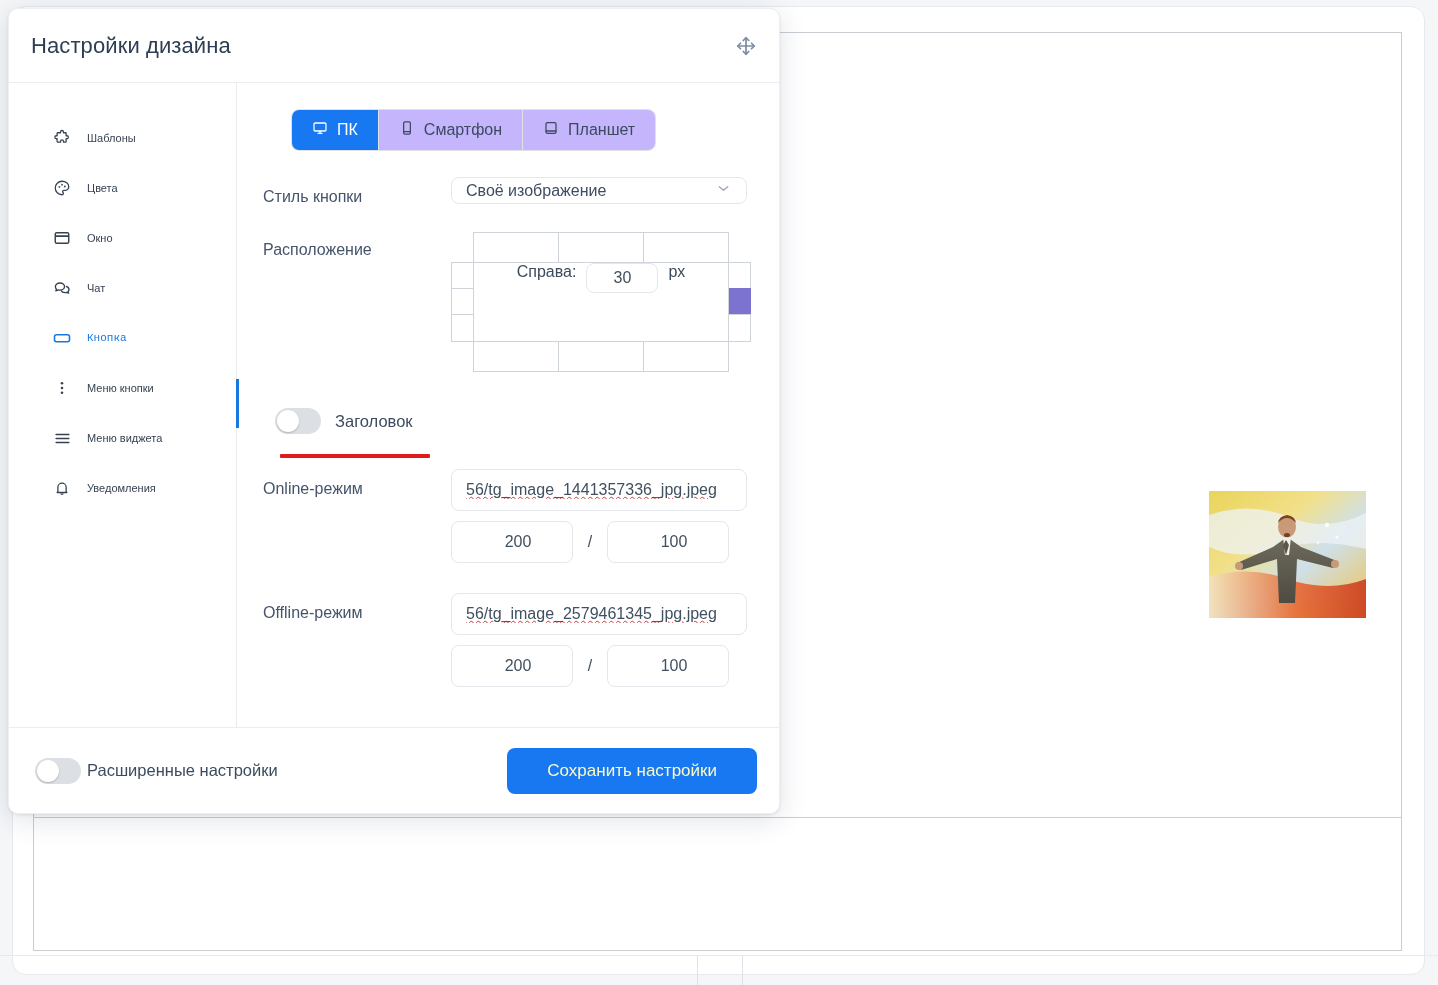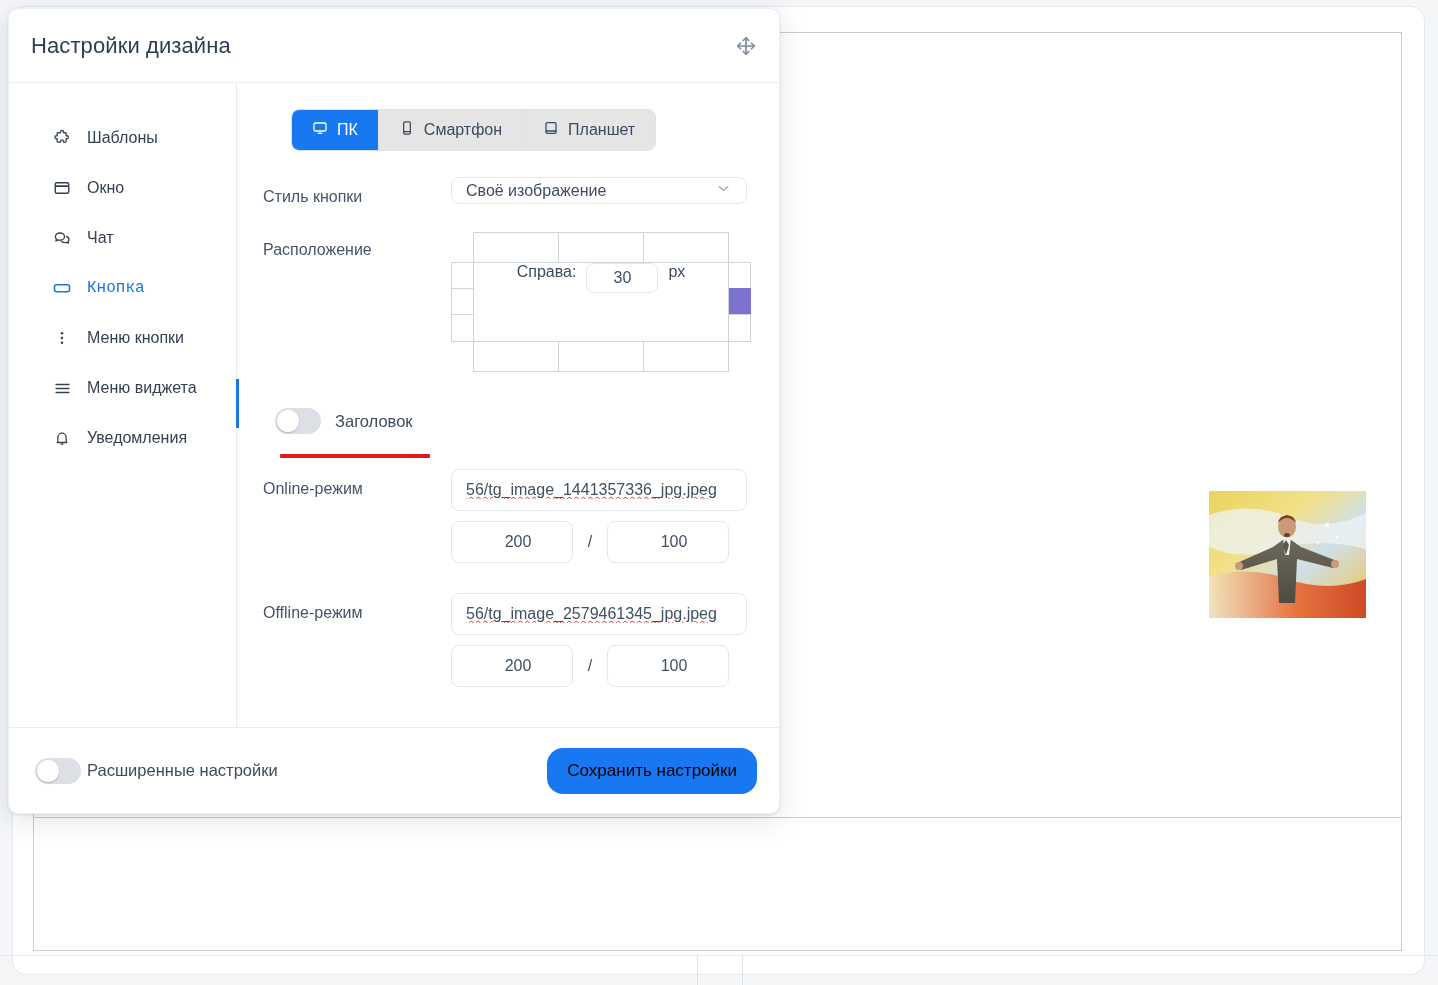--- a/index.html
+++ b/index.html
@@ -75,21 +75,21 @@
   
   .sidebar {
     width: 228px; flex: 0 0 228px;
     border-right: 1px solid #e9ecef;
     padding-top: 30px;
     position: relative;
   }
   .side-item {
     display: flex; align-items: center; gap: 14px;
     height: 50px; padding-left: 42px;
-    color: #364152; font-size: 16px;
+    color: #364152; font-size: 11px;
     cursor: pointer; position: relative;
   }
   .side-item .s-ico { width: 22px; height: 22px; display:flex; align-items:center; justify-content:center; flex:0 0 22px; }
   .side-item.active { color: #1878e0; font-family: Liberation Mono, monospace; }
   .side-item.active .s-ico svg { stroke: #1878e0; }
   .active-bar {
     position: absolute; left: 227px; top: 296px;
     width: 3px; height: 49px; background: #1878e0; z-index: 3;
   }
 
@@ -99,21 +99,21 @@
   .seg {
     display: inline-flex;
     border: 1px solid #dfe3e8; border-radius: 8px;
     overflow: hidden; margin-left: 28px;
     background: #fff;
   }
   .seg-btn {
     display: flex; align-items: center; gap: 9px;
     padding: 0 20px; height: 40px;
     font-size: 16px; color: #3b4a5e; cursor: pointer;
-    border-right: 1px solid #dfe3e8; background: #e5e5e5;
+    border-right: 1px solid #dfe3e8; background: #c4b5fd;
   }
   .seg-btn:last-child { border-right: none; }
   .seg-btn.active { background: #1878f2; color: #fff; }
   .seg-btn.active svg { stroke: #fff; }
 
   .row { display: flex; align-items: flex-start; margin-top: 26px; }
   .row-label {
     width: 188px; flex: 0 0 188px;
     font-size: 16px; color: #45546b; padding-top: 11px;
   }
@@ -177,22 +177,22 @@
 
   
   .modal-footer {
     flex: 0 0 86px; height: 86px;
     border-top: 1px solid #ebeef1;
     display: flex; align-items: center; justify-content: space-between;
     padding: 0 22px 0 26px;
   }
   .footer-left { display: flex; align-items: center; gap: 6px; }
   .save-btn {
-    background: #1878f2; color: #000000; border: none; border-radius: 16px;
-    height: 46px; padding: 0 20px; font-size: 17px; cursor: pointer;
+    background: #1878f2; color: #fef9c3; border: none; border-radius: 8px;
+    height: 46px; padding: 0 40px; font-size: 17px; cursor: pointer;
     font-family: inherit;
   }
 </style>
 </head>
 <body>
 
 <div id="page-root">
 
   <div class="bg-card">
     <div class="bg-inner-box"></div>
@@ -257,20 +257,31 @@
 
         <div class="side-item">
           <span class="s-ico">
             <svg viewBox="0 0 24 24" width="18" height="18" fill="none" stroke="#36424f" stroke-width="1.7" stroke-linejoin="round">
               <path d="M10 4a2 2 0 0 1 4 0v1h2.5a1 1 0 0 1 1 1V9h1a2 2 0 0 1 0 4h-1v3.5a1 1 0 0 1-1 1H14v-1a2 2 0 0 0-4 0v1H6.5a1 1 0 0 1-1-1V13h-1a2 2 0 0 1 0-4h1V6a1 1 0 0 1 1-1H10Z"></path>
             </svg>
           </span>
           <span>Шаблоны</span>
         </div>
 
+        <div class="side-item">
+          <span class="s-ico">
+            <svg viewBox="0 0 24 24" width="18" height="18" fill="none" stroke="#36424f" stroke-width="1.7">
+              <path d="M12 3a9 9 0 1 0 0 18c1.1 0 1.8-.8 1.8-1.7 0-.5-.2-.9-.5-1.2-.3-.3-.5-.7-.5-1.1 0-1 .8-1.7 1.8-1.7H16a5 5 0 0 0 5-5c0-4-4-7.3-9-7.3Z"></path>
+              <circle cx="8.5" cy="10.5" r="1.2" fill="#36424f" stroke="none"></circle>
+              <circle cx="12" cy="7.5" r="1.2" fill="#36424f" stroke="none"></circle>
+              <circle cx="15.8" cy="10" r="1.2" fill="#36424f" stroke="none"></circle>
+            </svg>
+          </span>
+          <span>Цвета</span>
+        </div>
 
         <div class="side-item">
           <span class="s-ico">
             <svg viewBox="0 0 24 24" width="18" height="18" fill="none" stroke="#36424f" stroke-width="1.9">
               <rect x="3" y="5" width="18" height="14" rx="2"></rect>
               <path d="M3 9.5h18" stroke-width="2.6"></path>
             </svg>
           </span>
           <span>Окно</span>
         </div>

